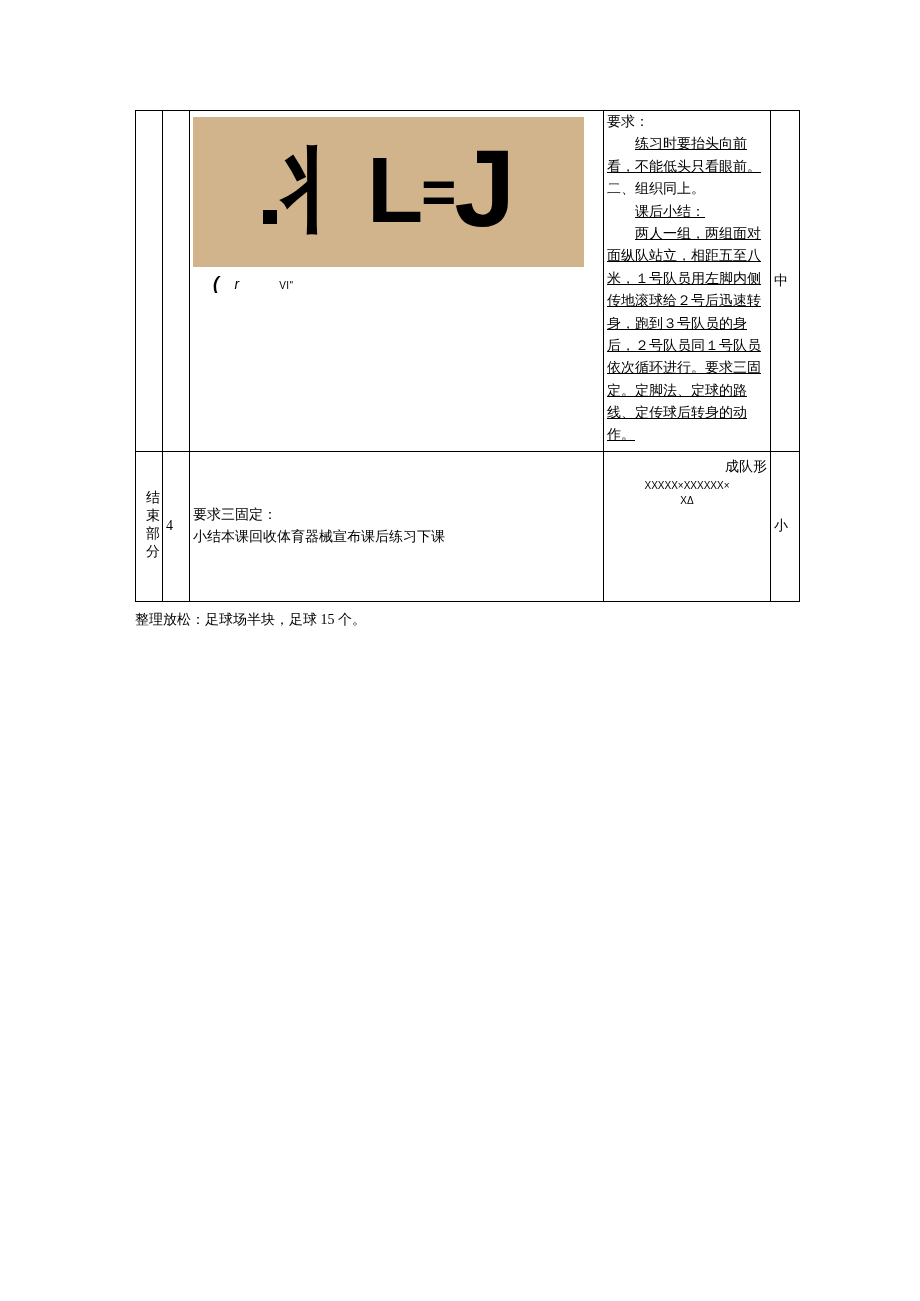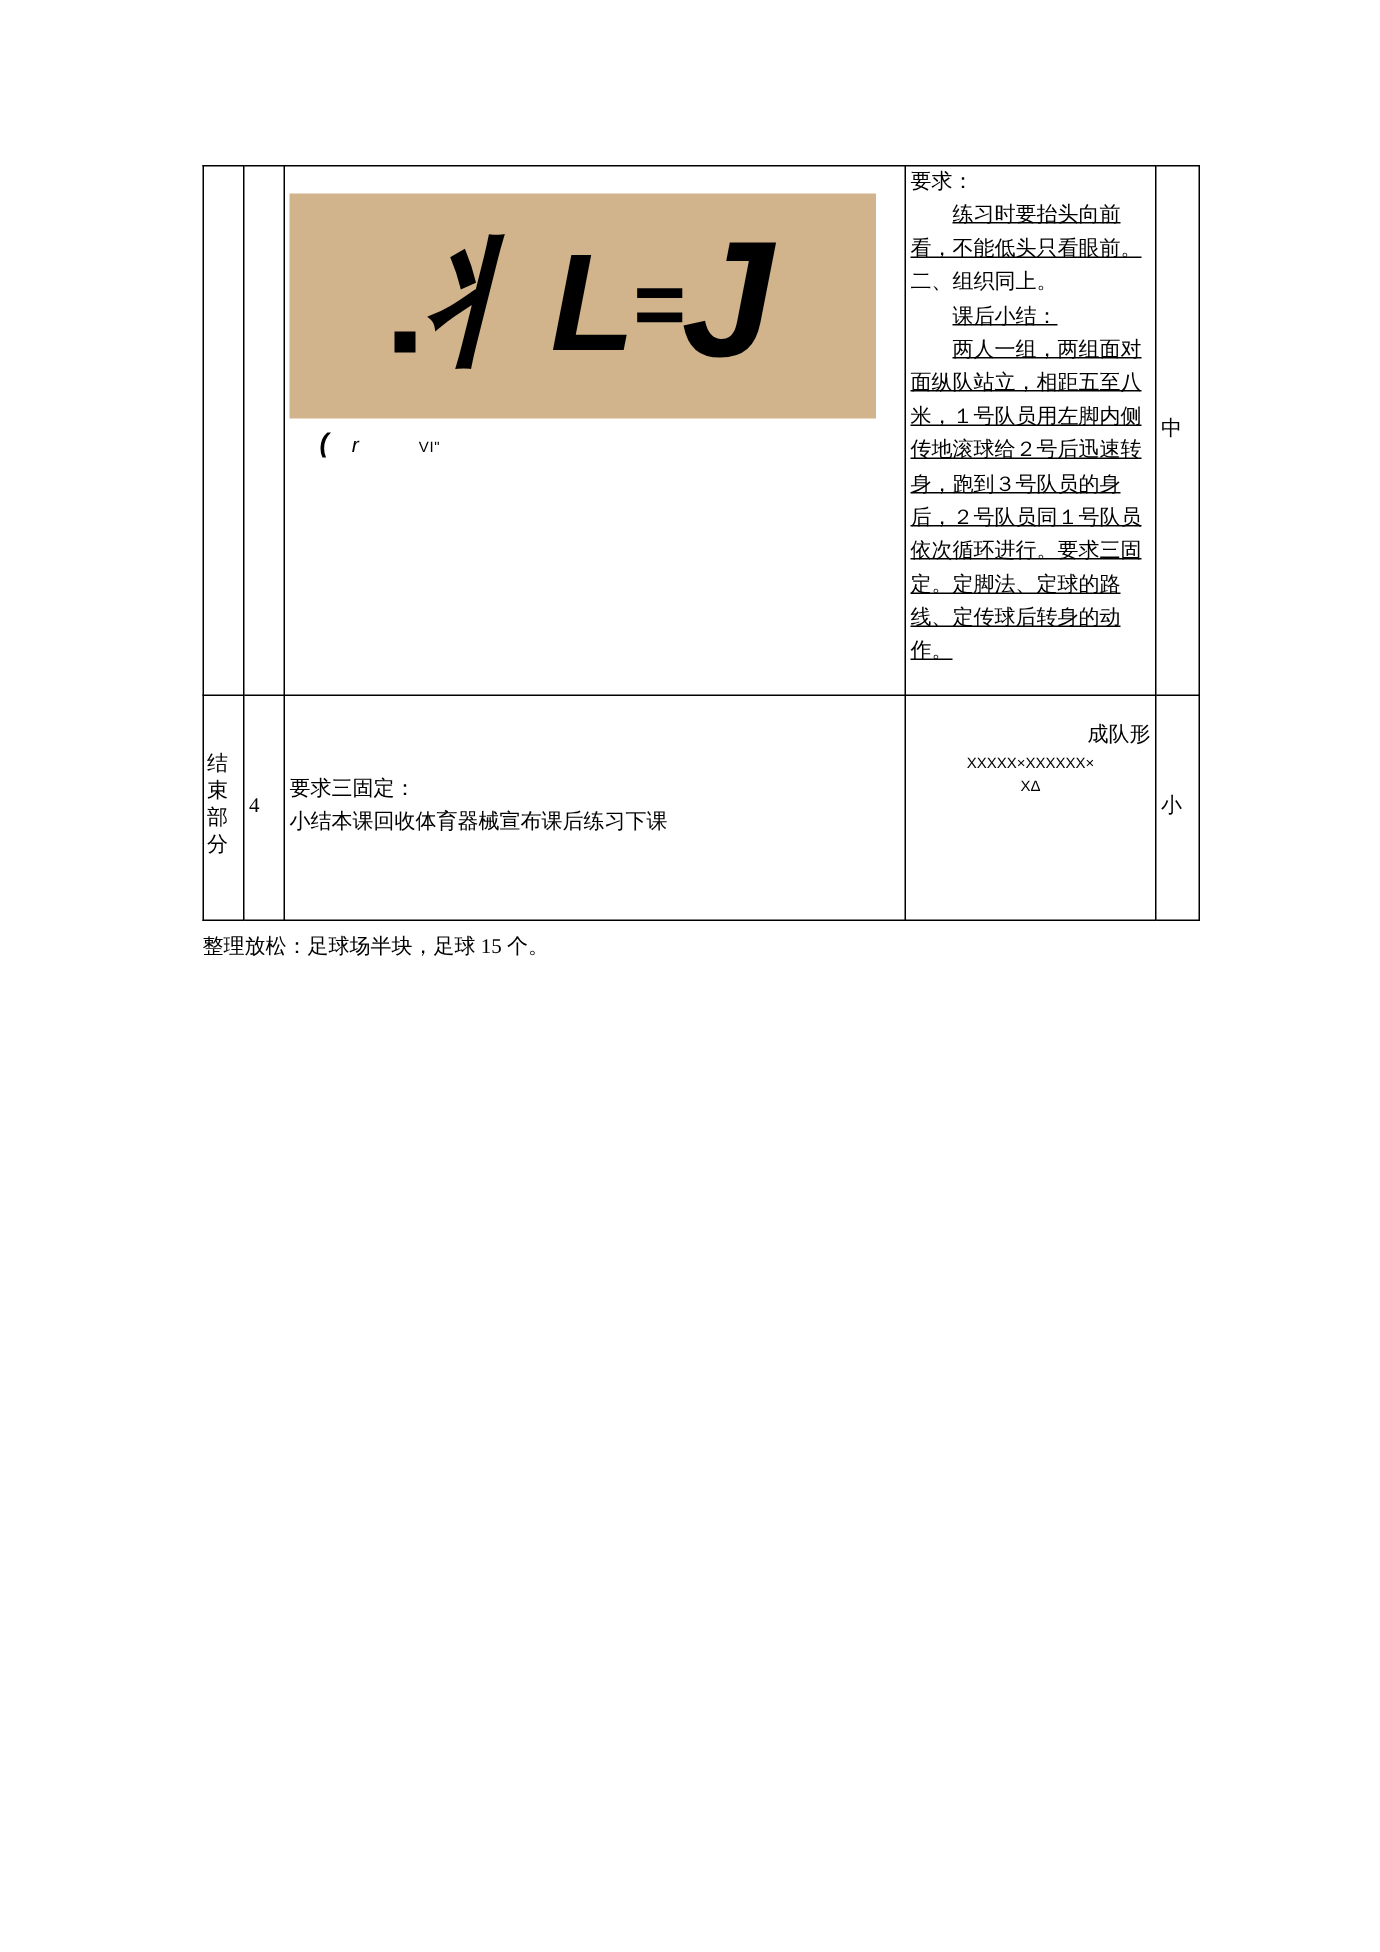--- a/index.html
+++ b/index.html
@@ -15,26 +15,26 @@
     padding: 110px 120px 0 135px;
   }
   table {
     border-collapse: collapse;
     width: 100%;
     table-layout: fixed;
   }
   td {
     border: 1px solid #000;
     vertical-align: top;
-    padding: 16px 3px;
+    padding: 4px 3px;
     line-height: 1.6;
   }
   .col-section {
     width: 22px;
-    text-align: left;
+    text-align: right;
     vertical-align: middle;
     padding: 4px 2px;
   }
   .col-num {
     width: 20px;
     text-align: left;
     vertical-align: middle;
   }
   .col-content {
     width: auto;
@@ -53,21 +53,20 @@
     line-height: 1.3;
     word-break: break-all;
   }
   .image-box {
     background: #d1b48c;
     width: 96%;
     height: 150px;
     margin: 2px 0 6px 0;
     position: relative;
     overflow: hidden;
-    font-style: italic;
   }
   .glyphs {
     position: absolute;
     top: 12px;
     left: 70px;
     font-family: Arial, sans-serif;
     font-weight: 900;
     font-size: 92px;
     letter-spacing: -4px;
     color: #000;

